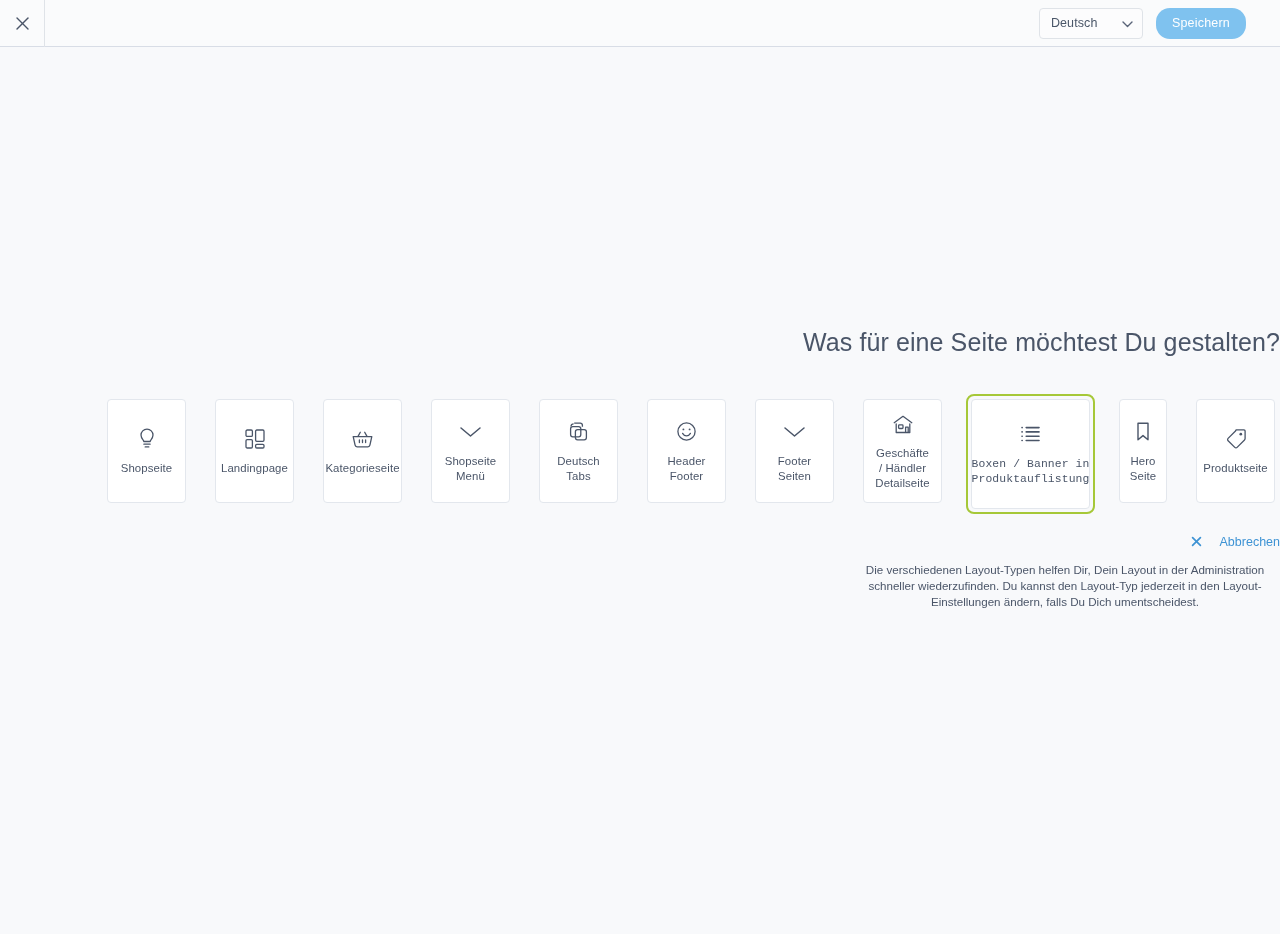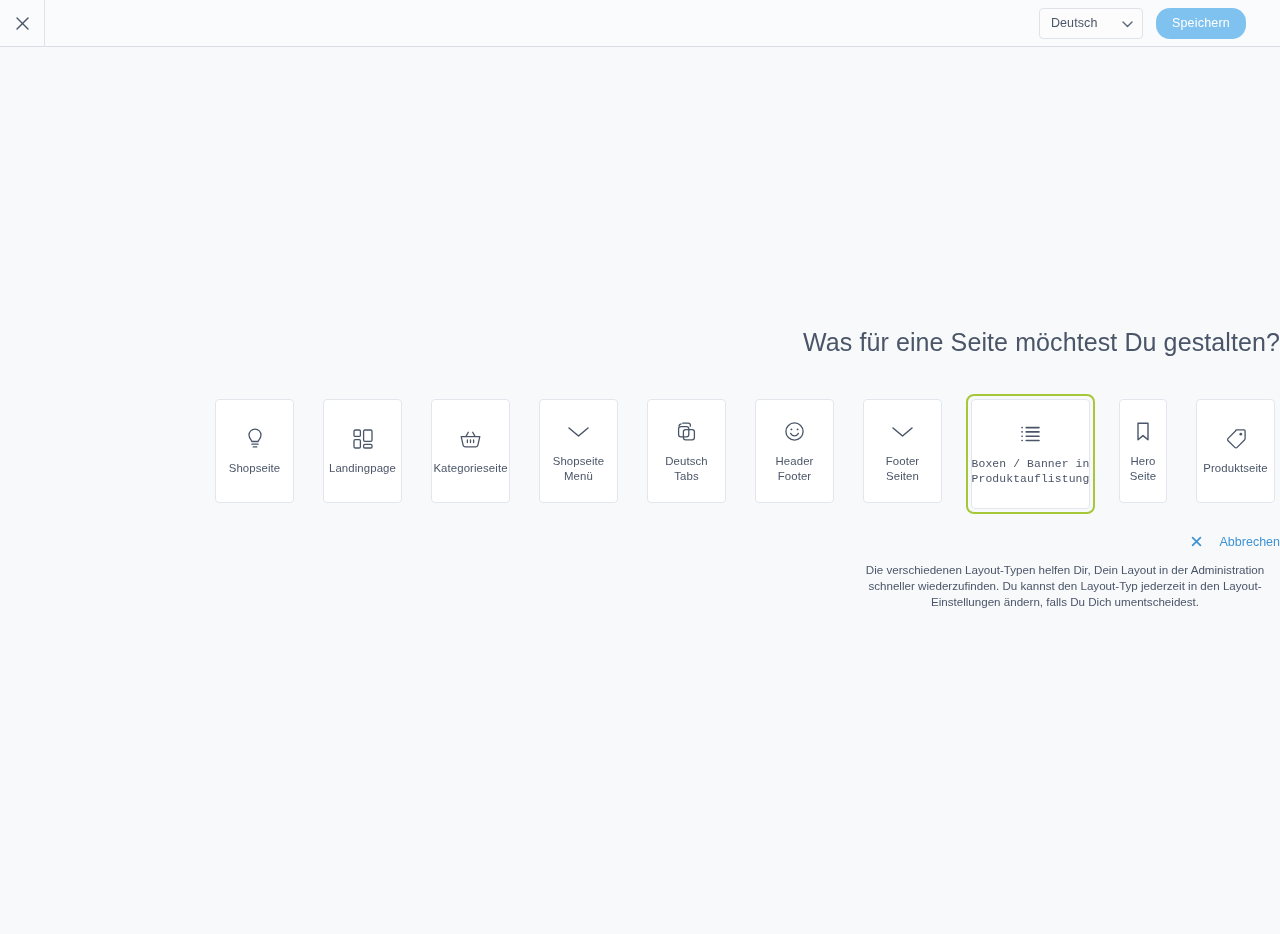--- a/index.html
+++ b/index.html
@@ -290,20 +290,35 @@
         <div class="card-icon">
           <svg width="23" height="13" viewBox="0 0 23 13" fill="none" stroke="#4a5568" stroke-width="1.5" stroke-linecap="round" stroke-linejoin="round">
             <polyline points="2,3 11.5,11 21,3"></polyline>
           </svg>
         </div>
         <div class="card-label">Footer
 Seiten</div>
       </div>
     </div>
 
+    <div class="card-slot">
+      <div class="card">
+        <div class="card-icon">
+          <svg width="22" height="21" viewBox="0 0 22 21" fill="none" stroke="#4a5568" stroke-width="1.3" stroke-linecap="round" stroke-linejoin="round">
+            <path d="M2.2 8.7 11 2.3l8.8 6.4"></path>
+            <path d="M4.2 9.9v8.6h13.6V9.9"></path>
+            <rect x="6.6" y="10.9" width="4.4" height="3.6" rx=".8"></rect>
+            <path d="M13.6 18.4v-5.2h2.6v5.2"></path>
+          </svg>
+        </div>
+        <div class="card-label">Geschäfte
+/ Händler
+Detailseite</div>
+      </div>
+    </div>
 
     <div class="card-slot selected">
       <div class="card wide" style="width:119px;min-height:110px">
         <div class="card-icon">
           <svg width="21" height="19" viewBox="0 0 21 19" fill="none" stroke="#4a5568" stroke-width="1.6" stroke-linecap="round">
             <line x1="2" y1="2.6" x2="2.2" y2="2.6"></line>
             <line x1="2" y1="6.9" x2="2.2" y2="6.9"></line>
             <line x1="2" y1="11.2" x2="2.2" y2="11.2"></line>
             <line x1="2" y1="15.5" x2="2.2" y2="15.5"></line>
             <line x1="6.2" y1="2.6" x2="19" y2="2.6"></line>

